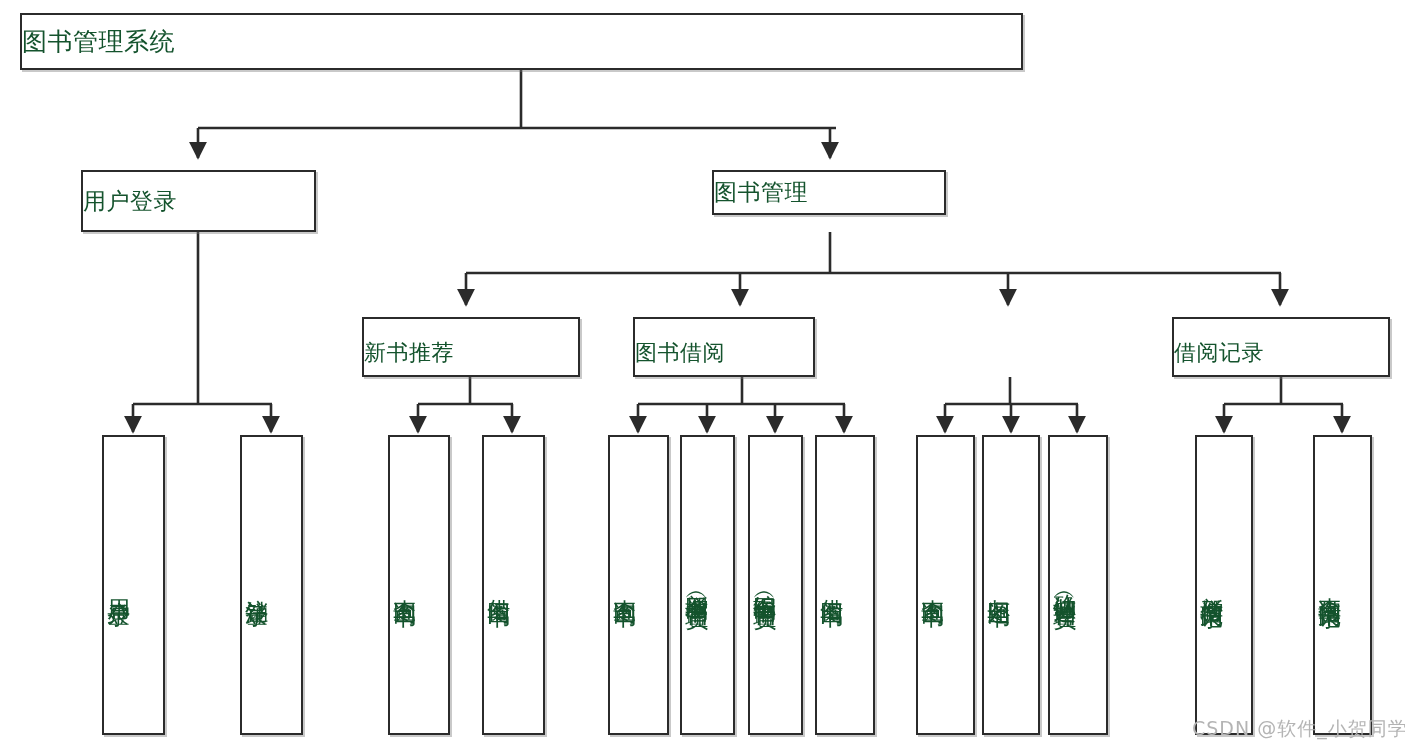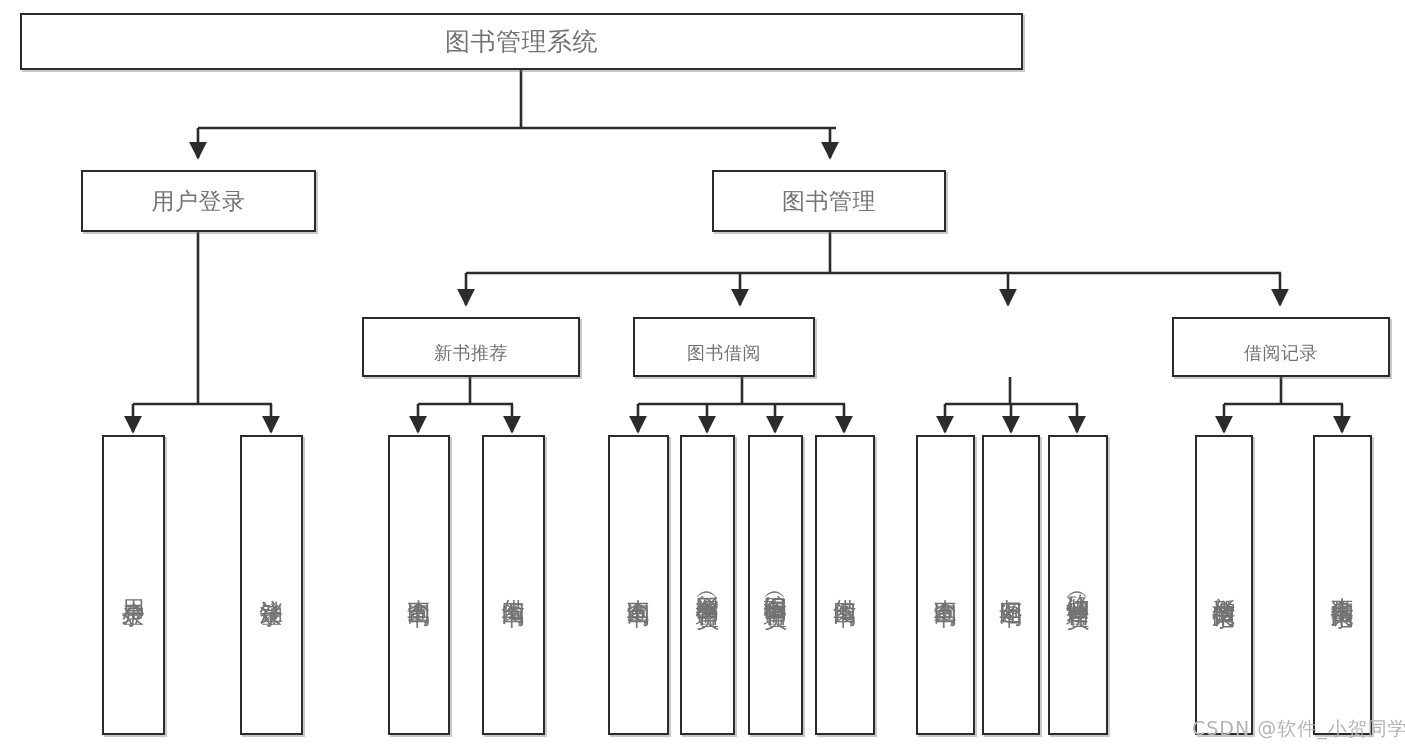--- a/index.html
+++ b/index.html
@@ -24,36 +24,35 @@
     top: 0;
     width: 1405px;
     height: 747px;
     pointer-events: none;
   }
   .node {
     position: absolute;
     box-sizing: border-box;
     border: 2.5px solid #2b2b2b;
     background: #ffffff;
-    color: #737373;
+    color: #14532d;
     display: flex;
     align-items: center;
-    justify-content: center;
     text-align: center;
     box-shadow: 2px 2px 0 rgba(120,120,120,0.40);
     z-index: 2;
   }
   .node .label {
     display: block;
     line-height: 1.16;
     letter-spacing: 0.5px;
   }
   .node-root .label { font-size: 25px; }
   .node-l2 .label { font-size: 23px; }
-  .node-l3 .label { font-size: 18px; margin-top: 12px; }
+  .node-l3 .label { font-size: 22px; margin-top: 12px; }
 
   
   .node-leaf {
     border-width: 2.5px;
   }
   .node-leaf .label {
     writing-mode: vertical-rl;
     text-orientation: upright;
     font-size: 23px;
     line-height: 1.32;
@@ -129,21 +128,21 @@
     </g>
   </svg>
 
   <div class="node node-root" style="left:20px; top:13px; width:1003px; height:57px;">
     <span class="label">图书管理系统</span>
   </div>
 
   <div class="node node-l2" style="left:81px; top:170px; width:235px; height:62px;">
     <span class="label">用户登录</span>
   </div>
-  <div class="node node-l2" style="left:712px; top:170px; width:234px; height:62px;">
+  <div class="node node-l2" style="left:712px; top:170px; width:234px; height:45px;">
     <span class="label">图书管理</span>
   </div>
 
   <div class="node node-l3" style="left:362px; top:317px; width:218px; height:60px;">
     <span class="label">新书推荐</span>
   </div>
   <div class="node node-l3" style="left:633px; top:317px; width:182px; height:60px;">
     <span class="label">图书借阅</span>
   </div>
   <div class="node node-l3" style="left:1172px; top:317px; width:218px; height:60px;">

